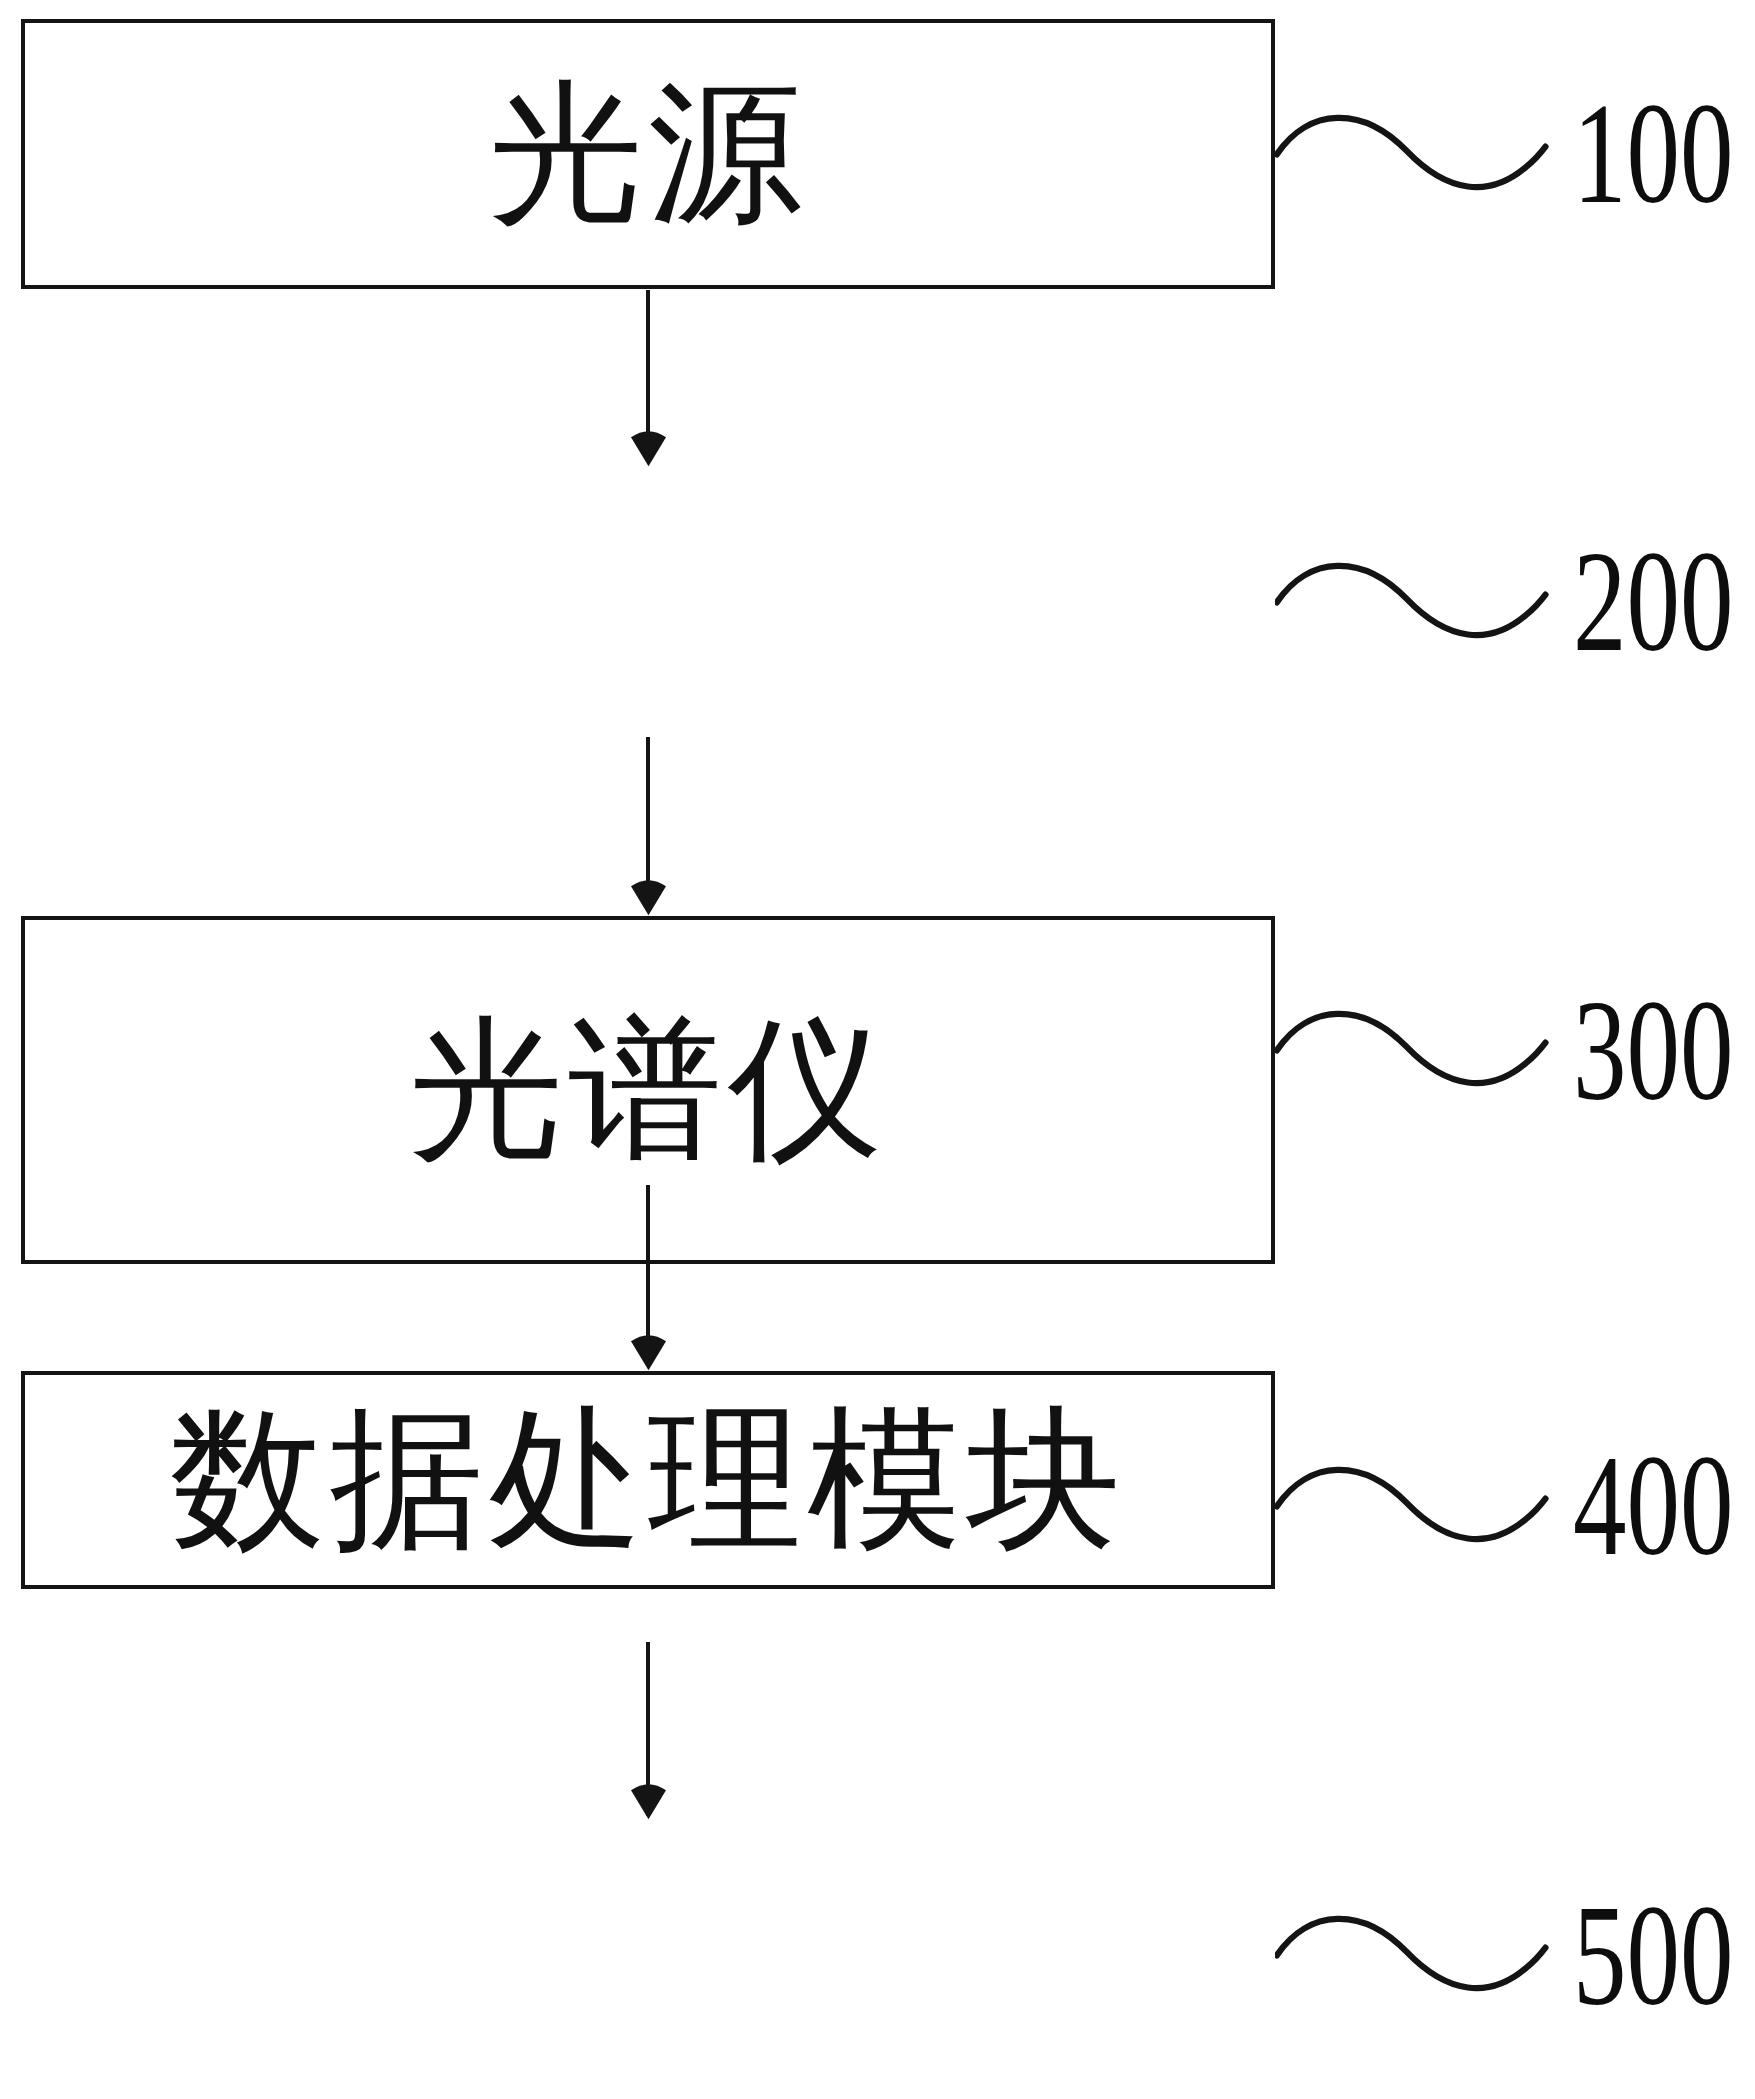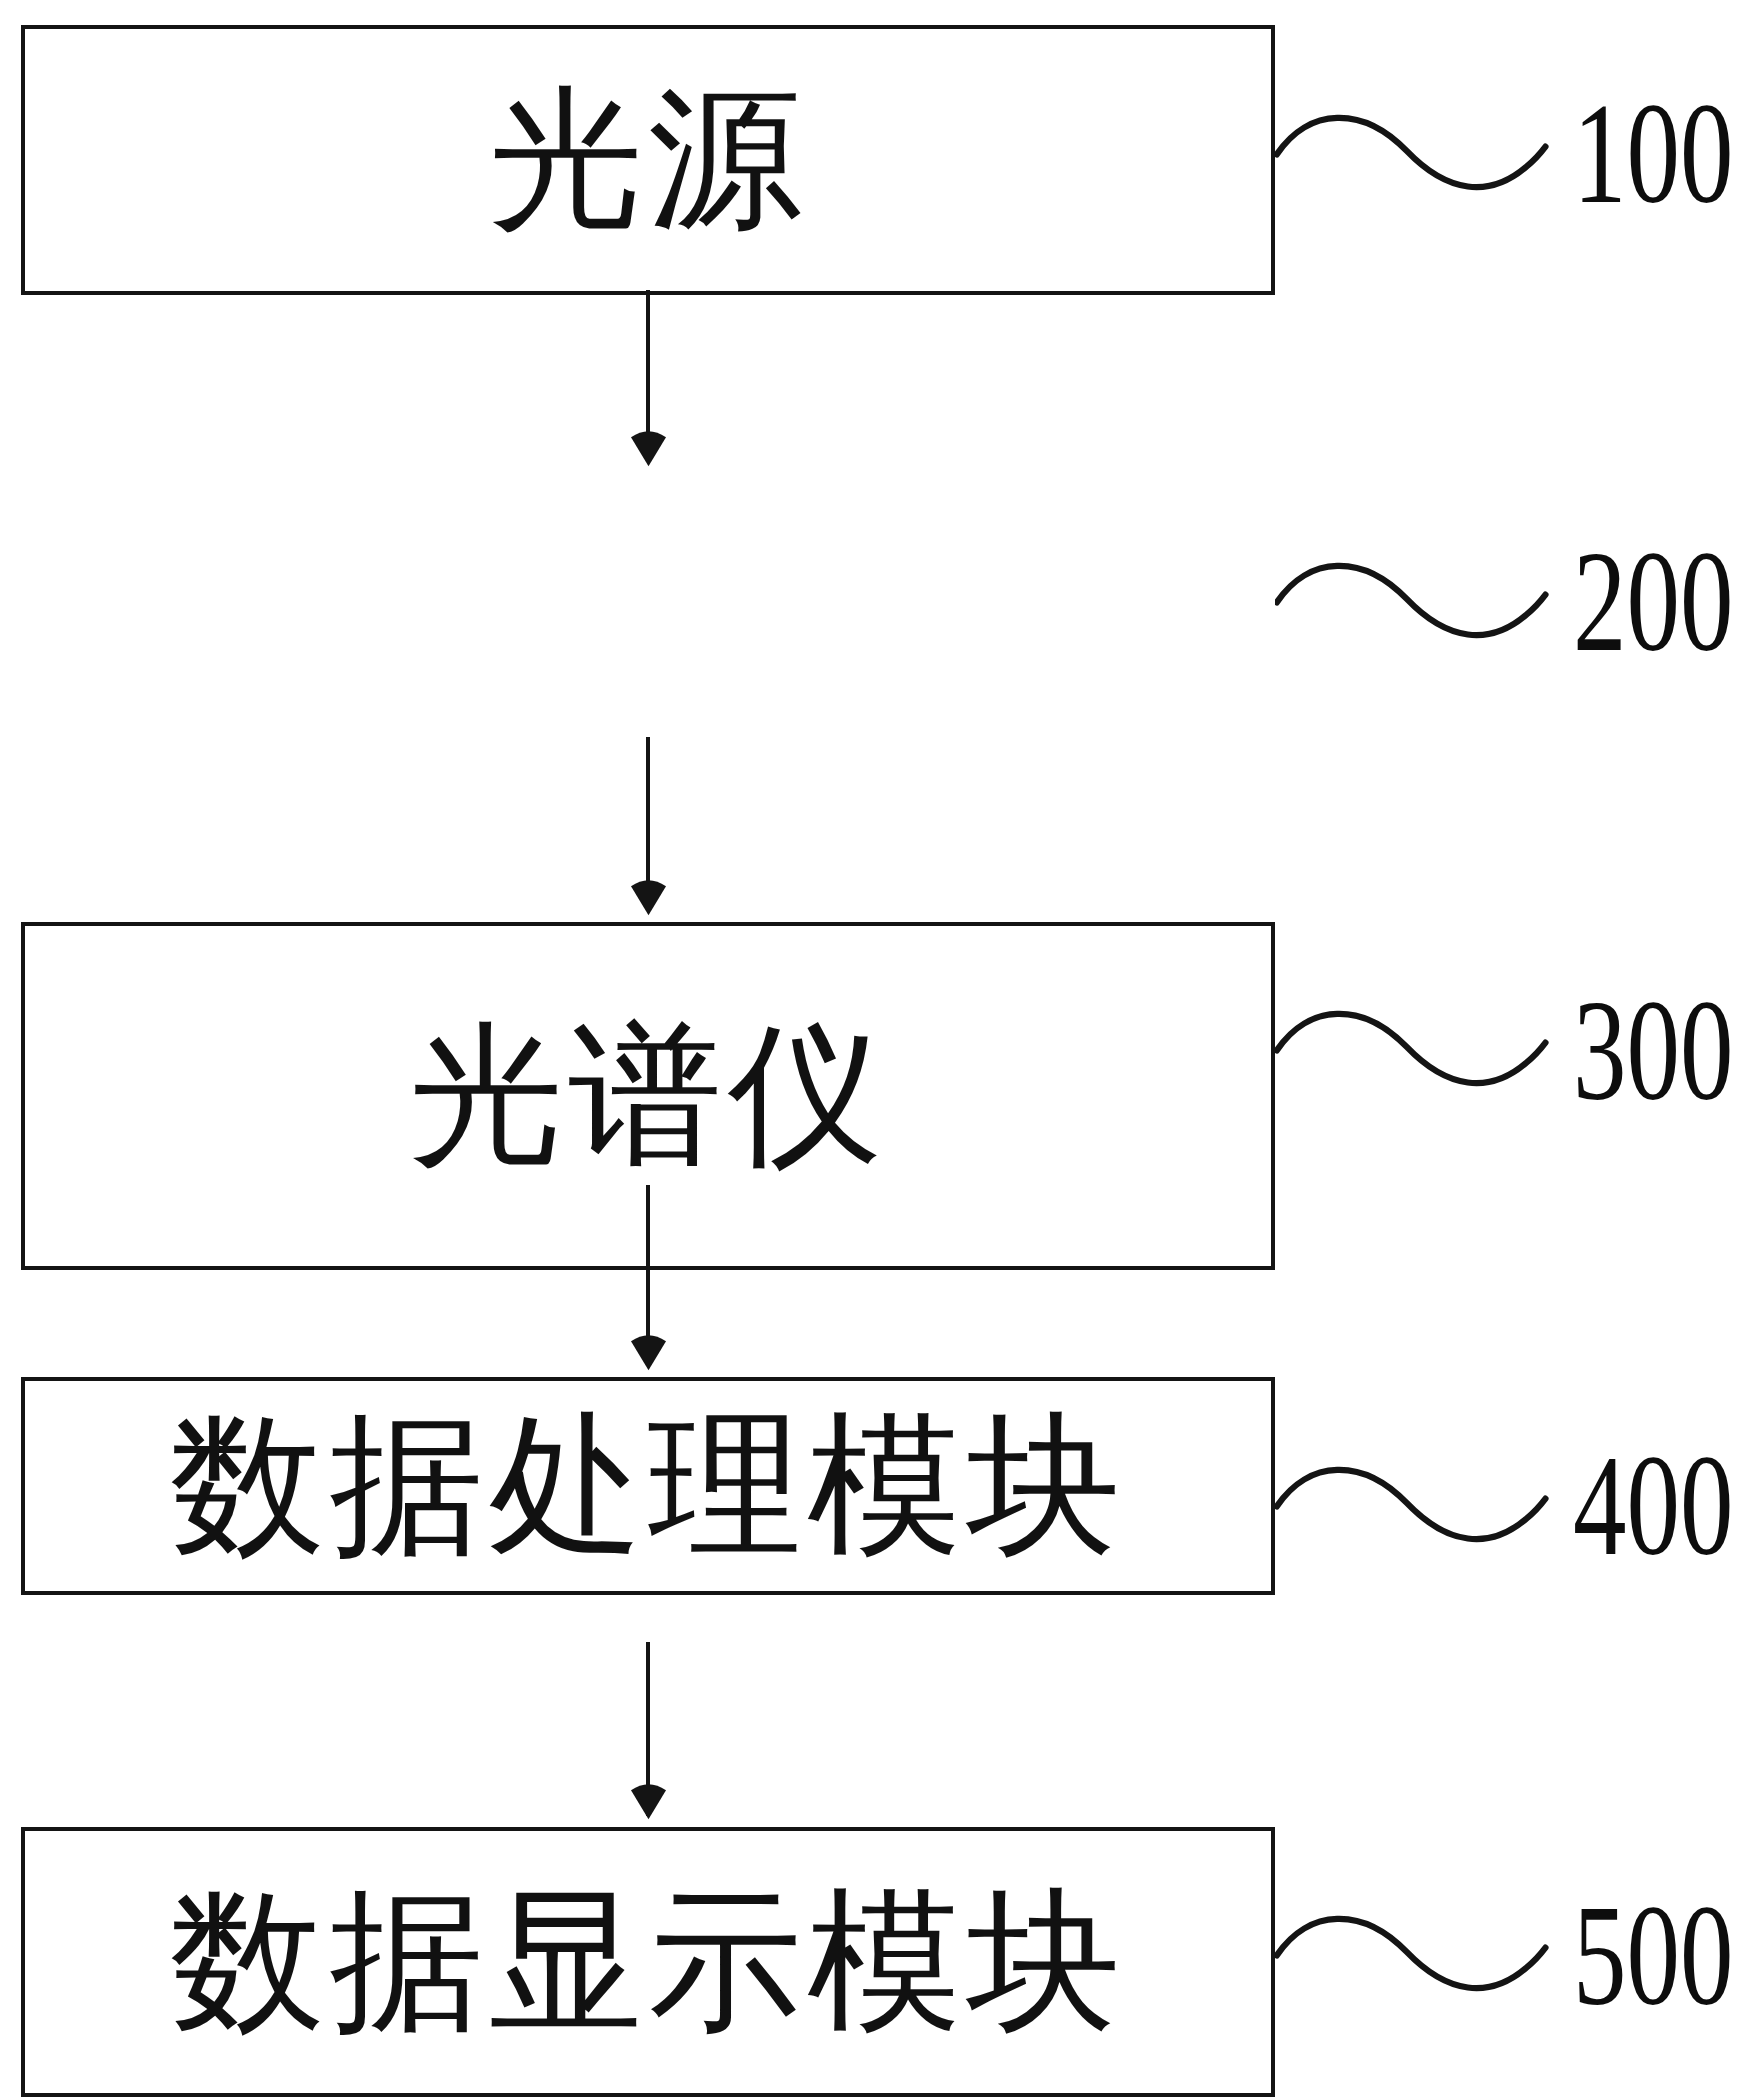--- a/index.html
+++ b/index.html
@@ -18,21 +18,20 @@
   .box {
     position: absolute;
     left: 21px;
     width: 1254px;
     border: 4.4px solid #141414;
     box-sizing: border-box;
     background: #ffffff;
     display: flex;
     align-items: center;
     justify-content: center;
-    margin-top: 6px;
   }
   .box-label {
     font-size: 154px;
     line-height: 1;
     color: #111111;
     white-space: nowrap;
     letter-spacing: 5.3px;
     font-family: "Liberation Serif", "DejaVu Serif", serif;
   }
   .arrow-shaft {
@@ -113,22 +112,19 @@
   <svg class="squiggle" style="top:1452px;" viewBox="0 0 312 124">
     <path d="M2,62 C38,8 100,6 150,58 C196,106 244,112 286,76 C296,68 302,61 308,53" fill="none" stroke="#141414" stroke-width="7" stroke-linecap="round"></path>
   </svg>
   <div class="ref-num" style="top:1436px;">400</div>
 
   <div class="arrow-shaft" style="top:1642px;height:174px;"></div>
   <svg class="arrow-head" style="top:1778px;" viewBox="0 0 44 48">
     <path d="M2,14 Q22,0 42,14 L22,47 Z" fill="#141414"></path>
   </svg>
 
-  <div class="box" style="top:1821px;height:270px;">
-    <span class="box-label">数据显示模块</span>
-  </div>
   <svg class="squiggle" style="top:1901px;" viewBox="0 0 312 124">
     <path d="M2,62 C38,8 100,6 150,58 C196,106 244,112 286,76 C296,68 302,61 308,53" fill="none" stroke="#141414" stroke-width="7" stroke-linecap="round"></path>
   </svg>
   <div class="ref-num" style="top:1886px;">500</div>
 
 </div>
 
 
 </body></html>

